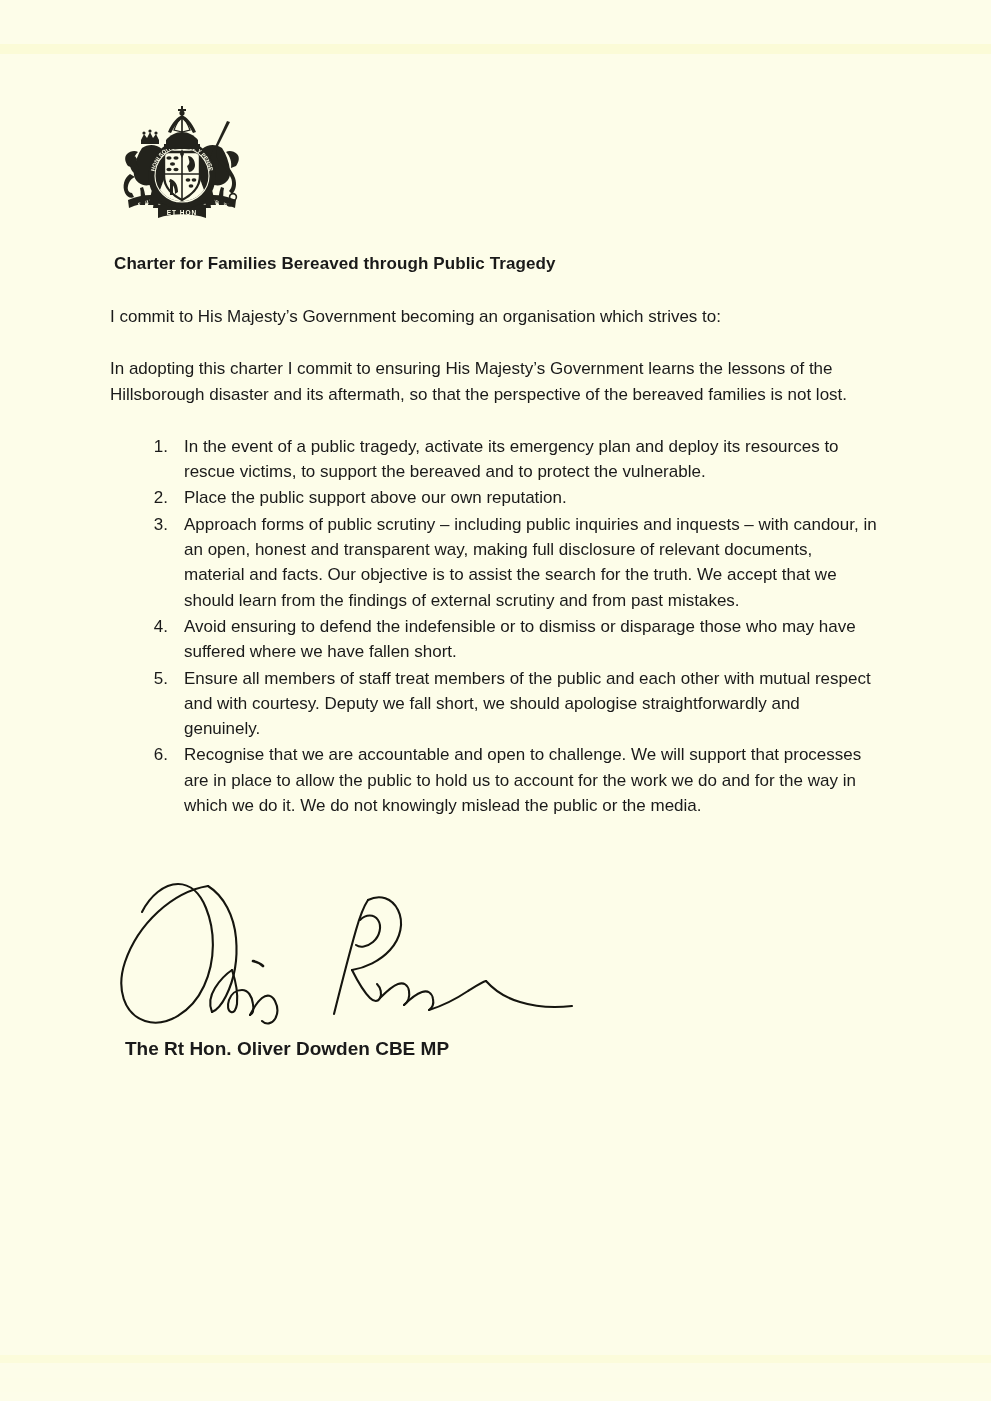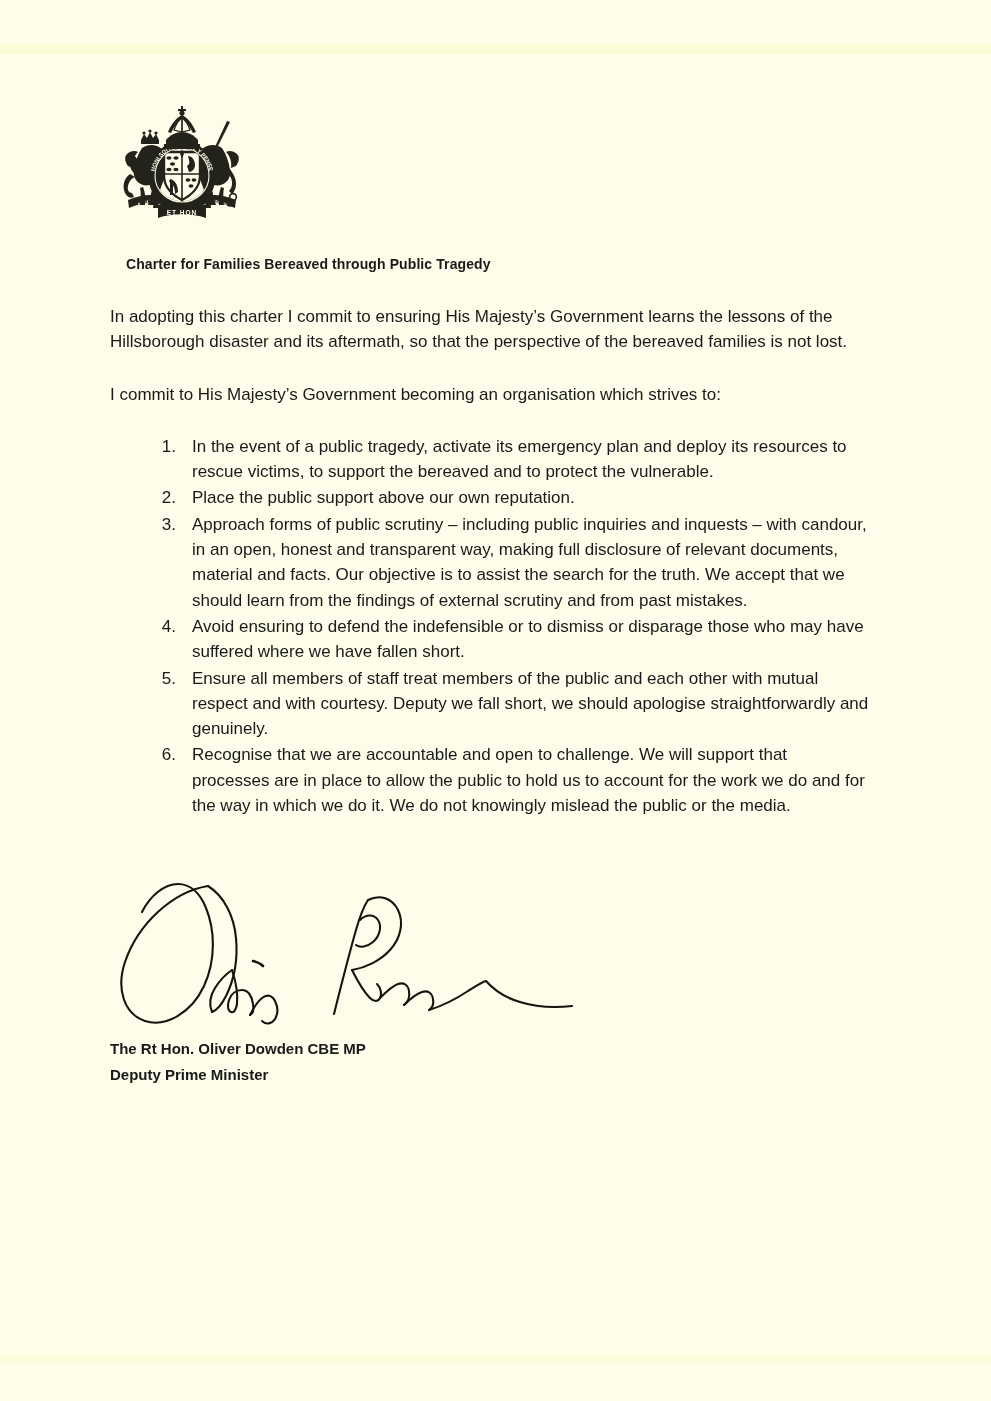--- a/index.html
+++ b/index.html
@@ -46,35 +46,35 @@
 
   
   .content {
     position: absolute;
     left: 110px;
     top: 252px;
     width: 775px;
   }
 
   .doc-title {
-    font-size: 14px;
+    font-size: 17px;
     font-weight: bold;
     line-height: 24px;
     letter-spacing: 0.1px;
-    margin: 0 0 28px 16px;
+    margin: 0 0 28px 4px;
   }
 
   .para {
     font-size: 17px;
     line-height: 25.3px;
     margin: 0 0 27px 0;
   }
 
   ol.commitments {
-    margin: 16px;
+    margin: 8px;
     padding: 0;
     list-style: none;
     counter-reset: item;
   }
   ol.commitments > li {
     position: relative;
     counter-increment: item;
     font-size: 17px;
     line-height: 25.3px;
     padding-left: 66px;
@@ -96,24 +96,24 @@
     position: absolute;
     left: 112px;
     top: 878px;
     width: 480px;
     height: 152px;
   }
   .signature svg { display: block; width: 100%; height: 100%; }
 
   .signoff {
     position: absolute;
-    left: 110px;
+    left: 125px;
     top: 1036px;
     width: 600px;
-    font-size: 15px;
+    font-size: 19px;
     line-height: 25.5px;
   }
   .signoff .bold { font-weight: bold; }
 </style>
 </head>
 <body>
 
 <div class="scan-band band-top"></div>
 <div class="scan-band band-mid"></div>
 <div class="scan-band band-low"></div>
@@ -202,23 +202,23 @@
 
         <path d="M74 45 L76 50 L74 54 L72 50 Z"></path>
       </g>
     </svg>
   </div>
 
   <div class="content">
 
     <h1 class="doc-title">Charter for Families Bereaved through Public Tragedy</h1>
 
+    <p class="para">I commit to His Majesty’s Government becoming an organisation which strives to:</p>
+
     <p class="para">In adopting this charter I commit to ensuring His Majesty’s Government learns the lessons of the Hillsborough disaster and its aftermath, so that the perspective of the bereaved families is not lost.</p>
-
-    <p class="para">I commit to His Majesty’s Government becoming an organisation which strives to:</p>
 
     <ol class="commitments">
       <li>In the event of a public tragedy, activate its emergency plan and deploy its resources to rescue victims, to support the bereaved and to protect the vulnerable.</li>
       <li>Place the public support above our own reputation.</li>
       <li>Approach forms of public scrutiny – including public inquiries and inquests – with candour, in an open, honest and transparent way, making full disclosure of relevant documents, material and facts. Our objective is to assist the search for the truth. We accept that we should learn from the findings of external scrutiny and from past mistakes.</li>
       <li>Avoid ensuring to defend the indefensible or to dismiss or disparage those who may have suffered where we have fallen short.</li>
       <li>Ensure all members of staff treat members of the public and each other with mutual respect and with courtesy. Deputy we fall short, we should apologise straightforwardly and genuinely.</li>
       <li>Recognise that we are accountable and open to challenge. We will support that processes are in place to allow the public to hold us to account for the work we do and for the way in which we do it. We do not knowingly mislead the public or the media.</li>
     </ol>
   </div>
@@ -249,16 +249,15 @@
         <path d="M292 127 C298 121 304 116 310 114 C316 112 320 115 321 121 C322 126 320 130 317 132"></path>
 
         <path d="M317 132 C330 128 344 121 356 113 C364 108 370 104 374 103"></path>
         <path d="M374 103 C382 112 394 120 408 124 C424 129 442 130 460 128"></path>
       </g>
     </svg>
   </div>
 
   <div class="signoff">
     <div class="bold">The Rt Hon. Oliver Dowden CBE MP</div>
-    <div class="bold">Deputy Prime Minister</div>
   </div>
 
 </div>
 
 </body></html>

